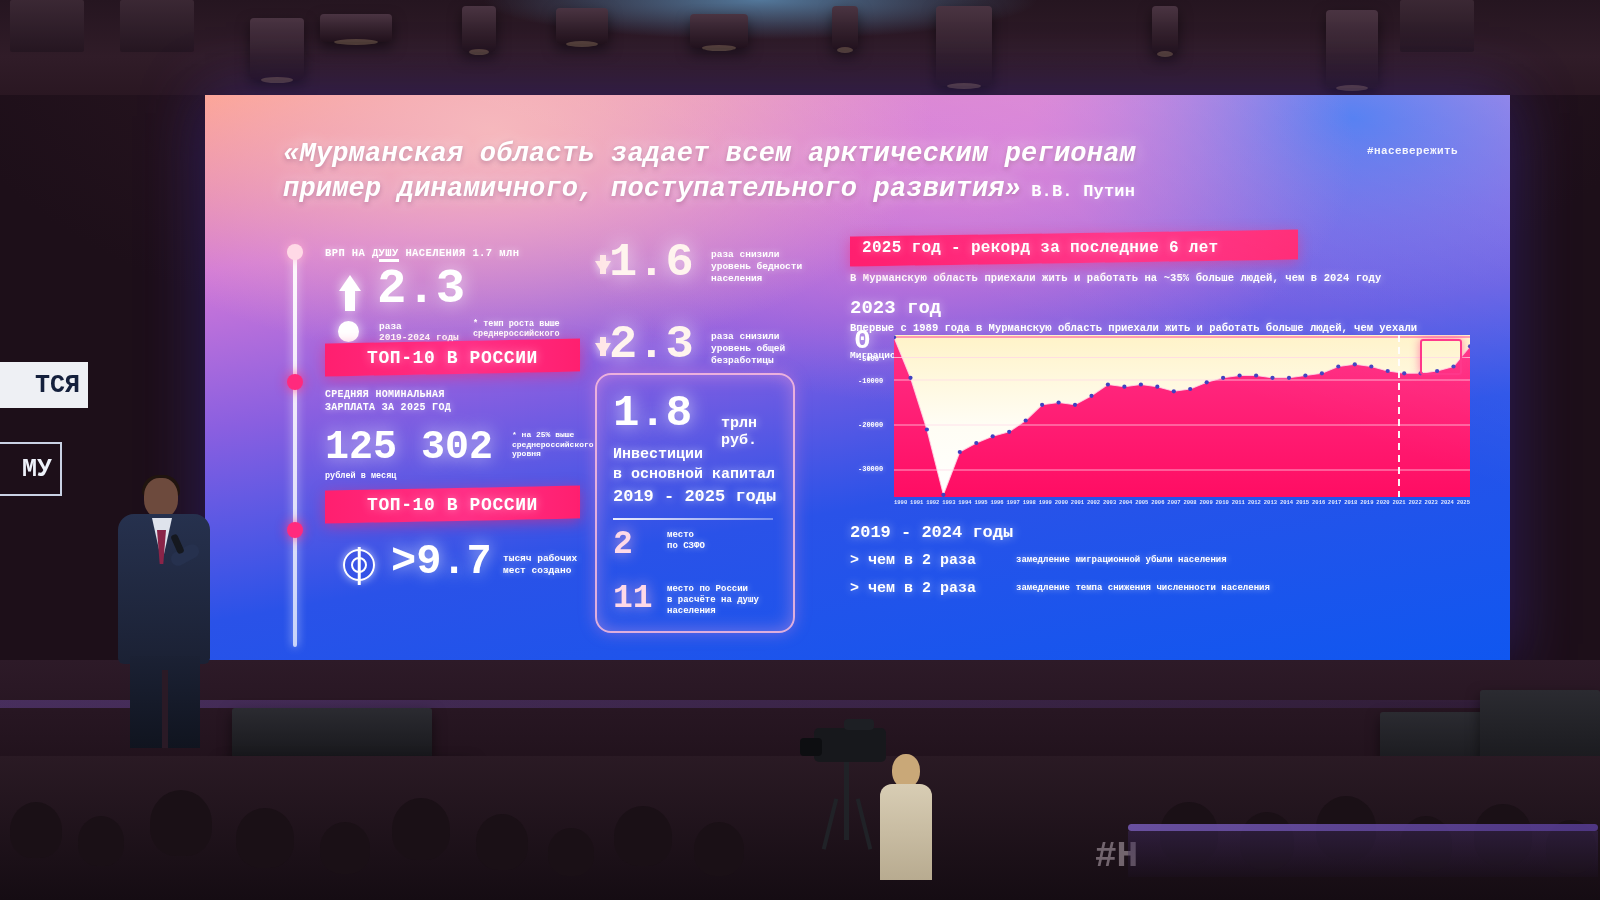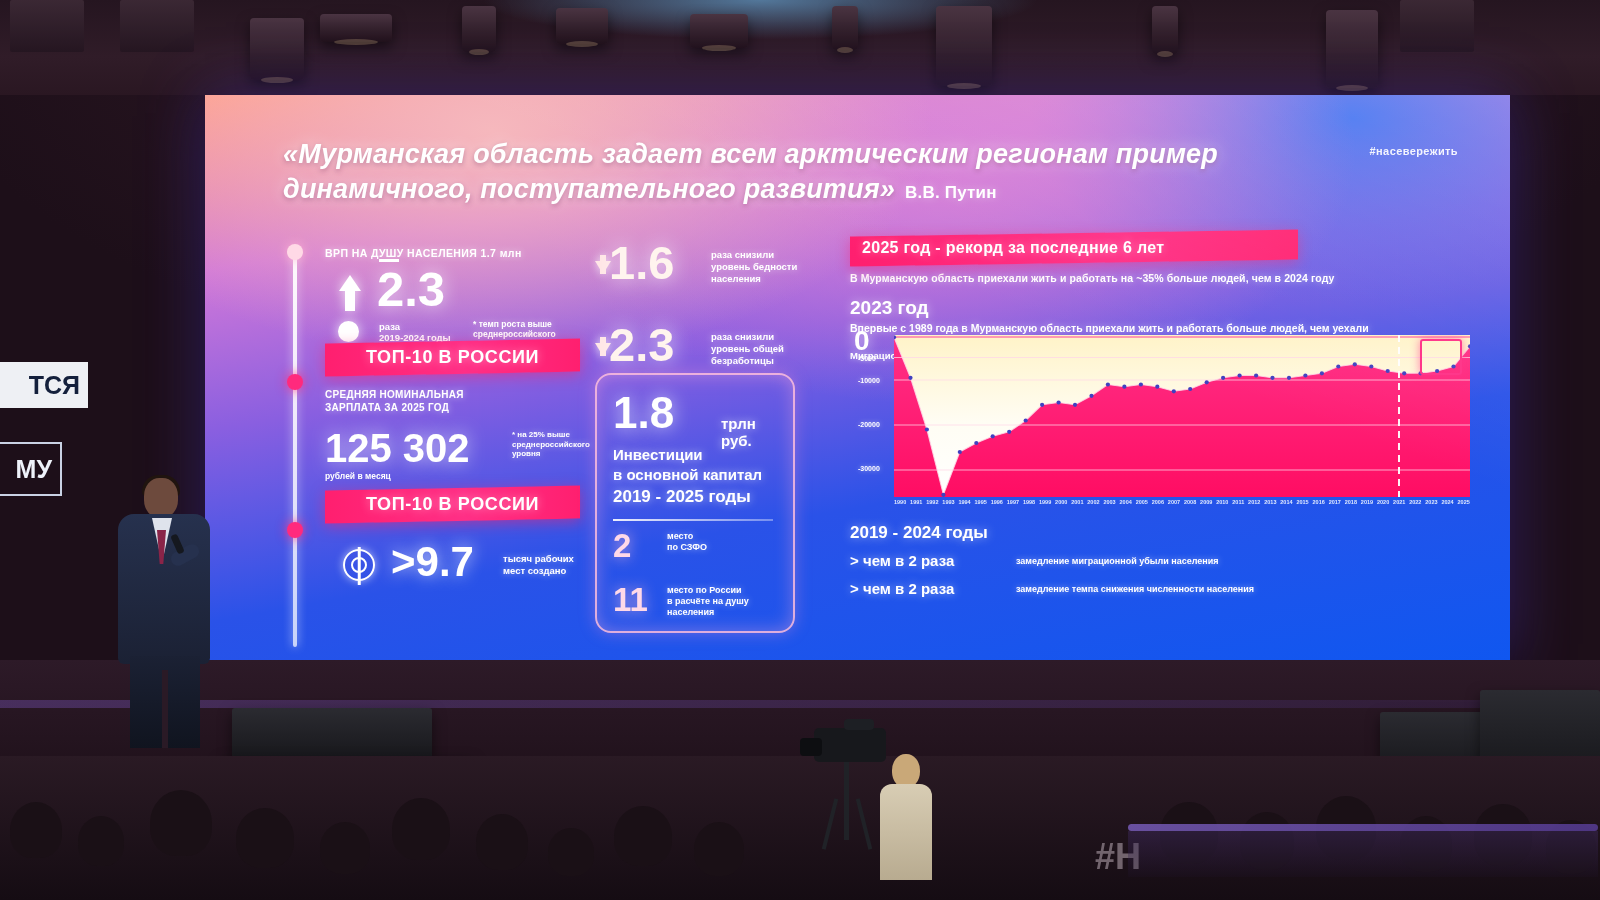--- a/index.html
+++ b/index.html
@@ -7,20 +7,21 @@
     width: 1600px; height: 900px; overflow: hidden;
     background: #1a0d18;
     font-family: "Liberation Sans", sans-serif;
     position: relative;
   }
 
   
   #venue { position: absolute; inset: 0;
     background:
       radial-gradient(ellipse 900px 400px at 50% 0%, #3b2330 0%, #2a1622 45%, #1d0f19 100%);
+    font-family: Liberation Mono, monospace;
   }
   #ceiling {
     position: absolute; left: 0; top: 0; width: 1600px; height: 95px;
     background: linear-gradient(180deg, #251520 0%, #301c28 60%, #2a1722 100%);
   }
   .truss {
     position: absolute; top: 0; height: 52px; width: 74px;
     background: linear-gradient(180deg,#3d2a36 0%, #241520 100%);
     border-radius: 2px; opacity: .9;
   }

